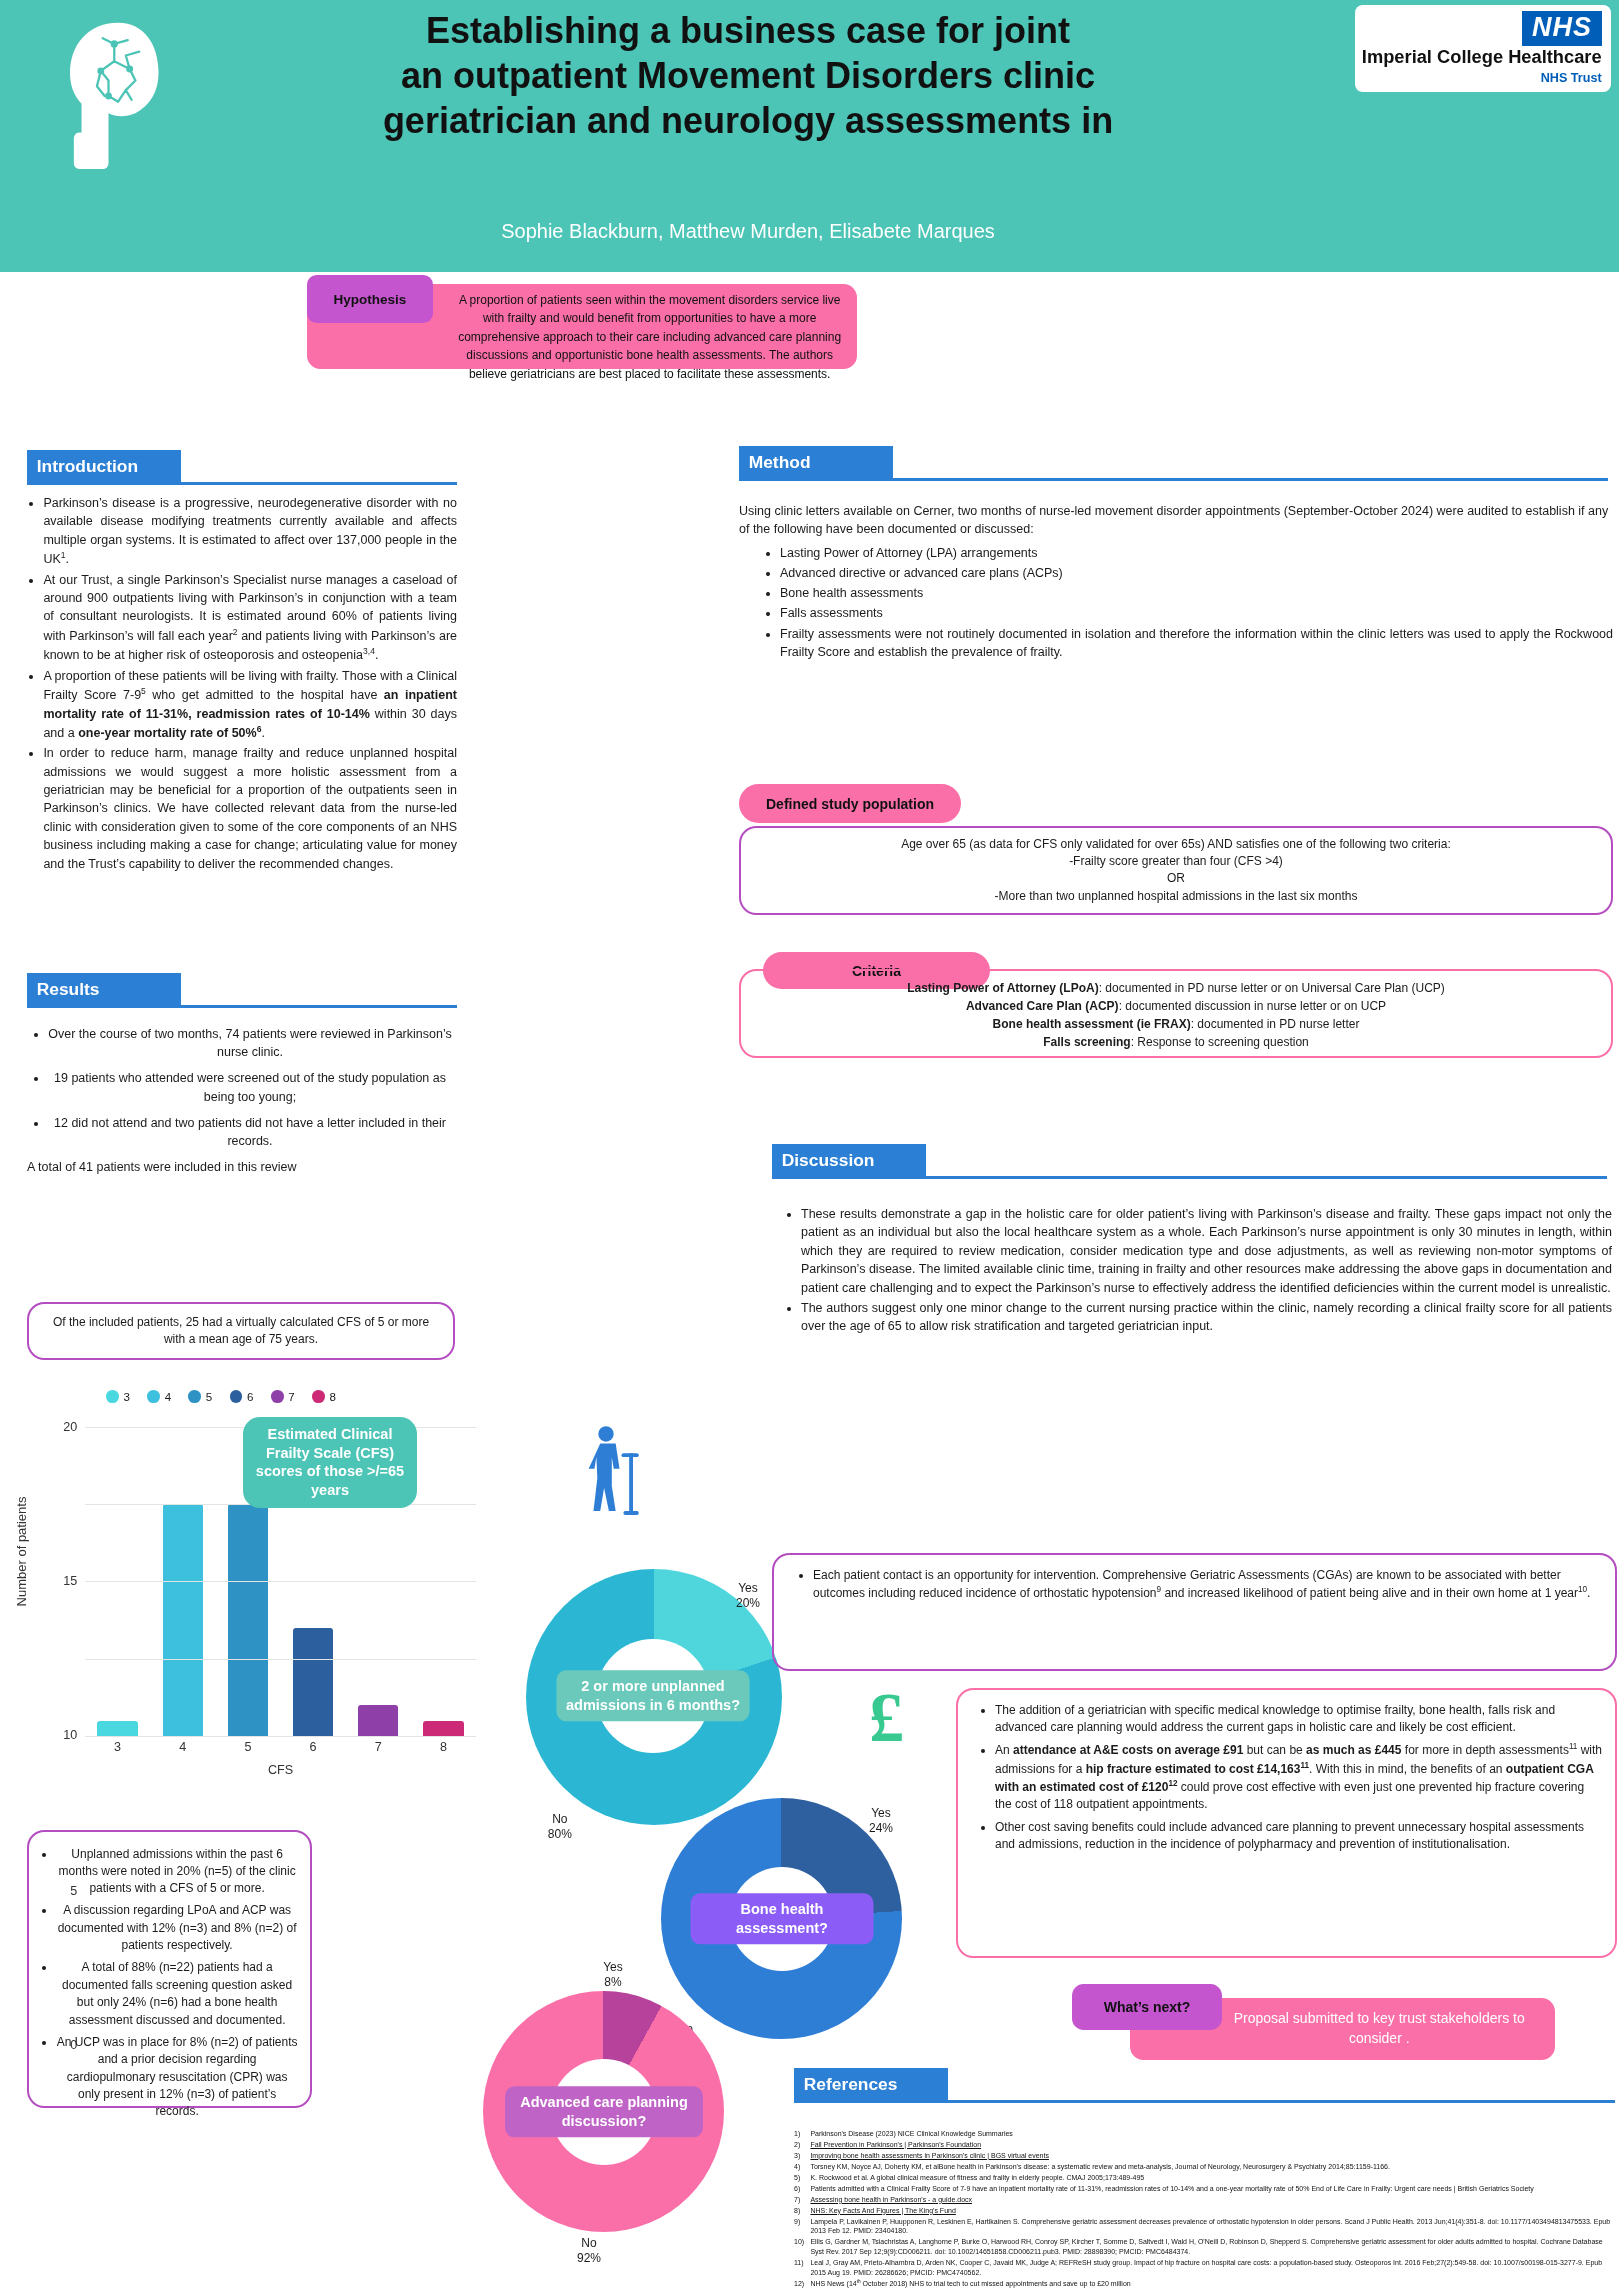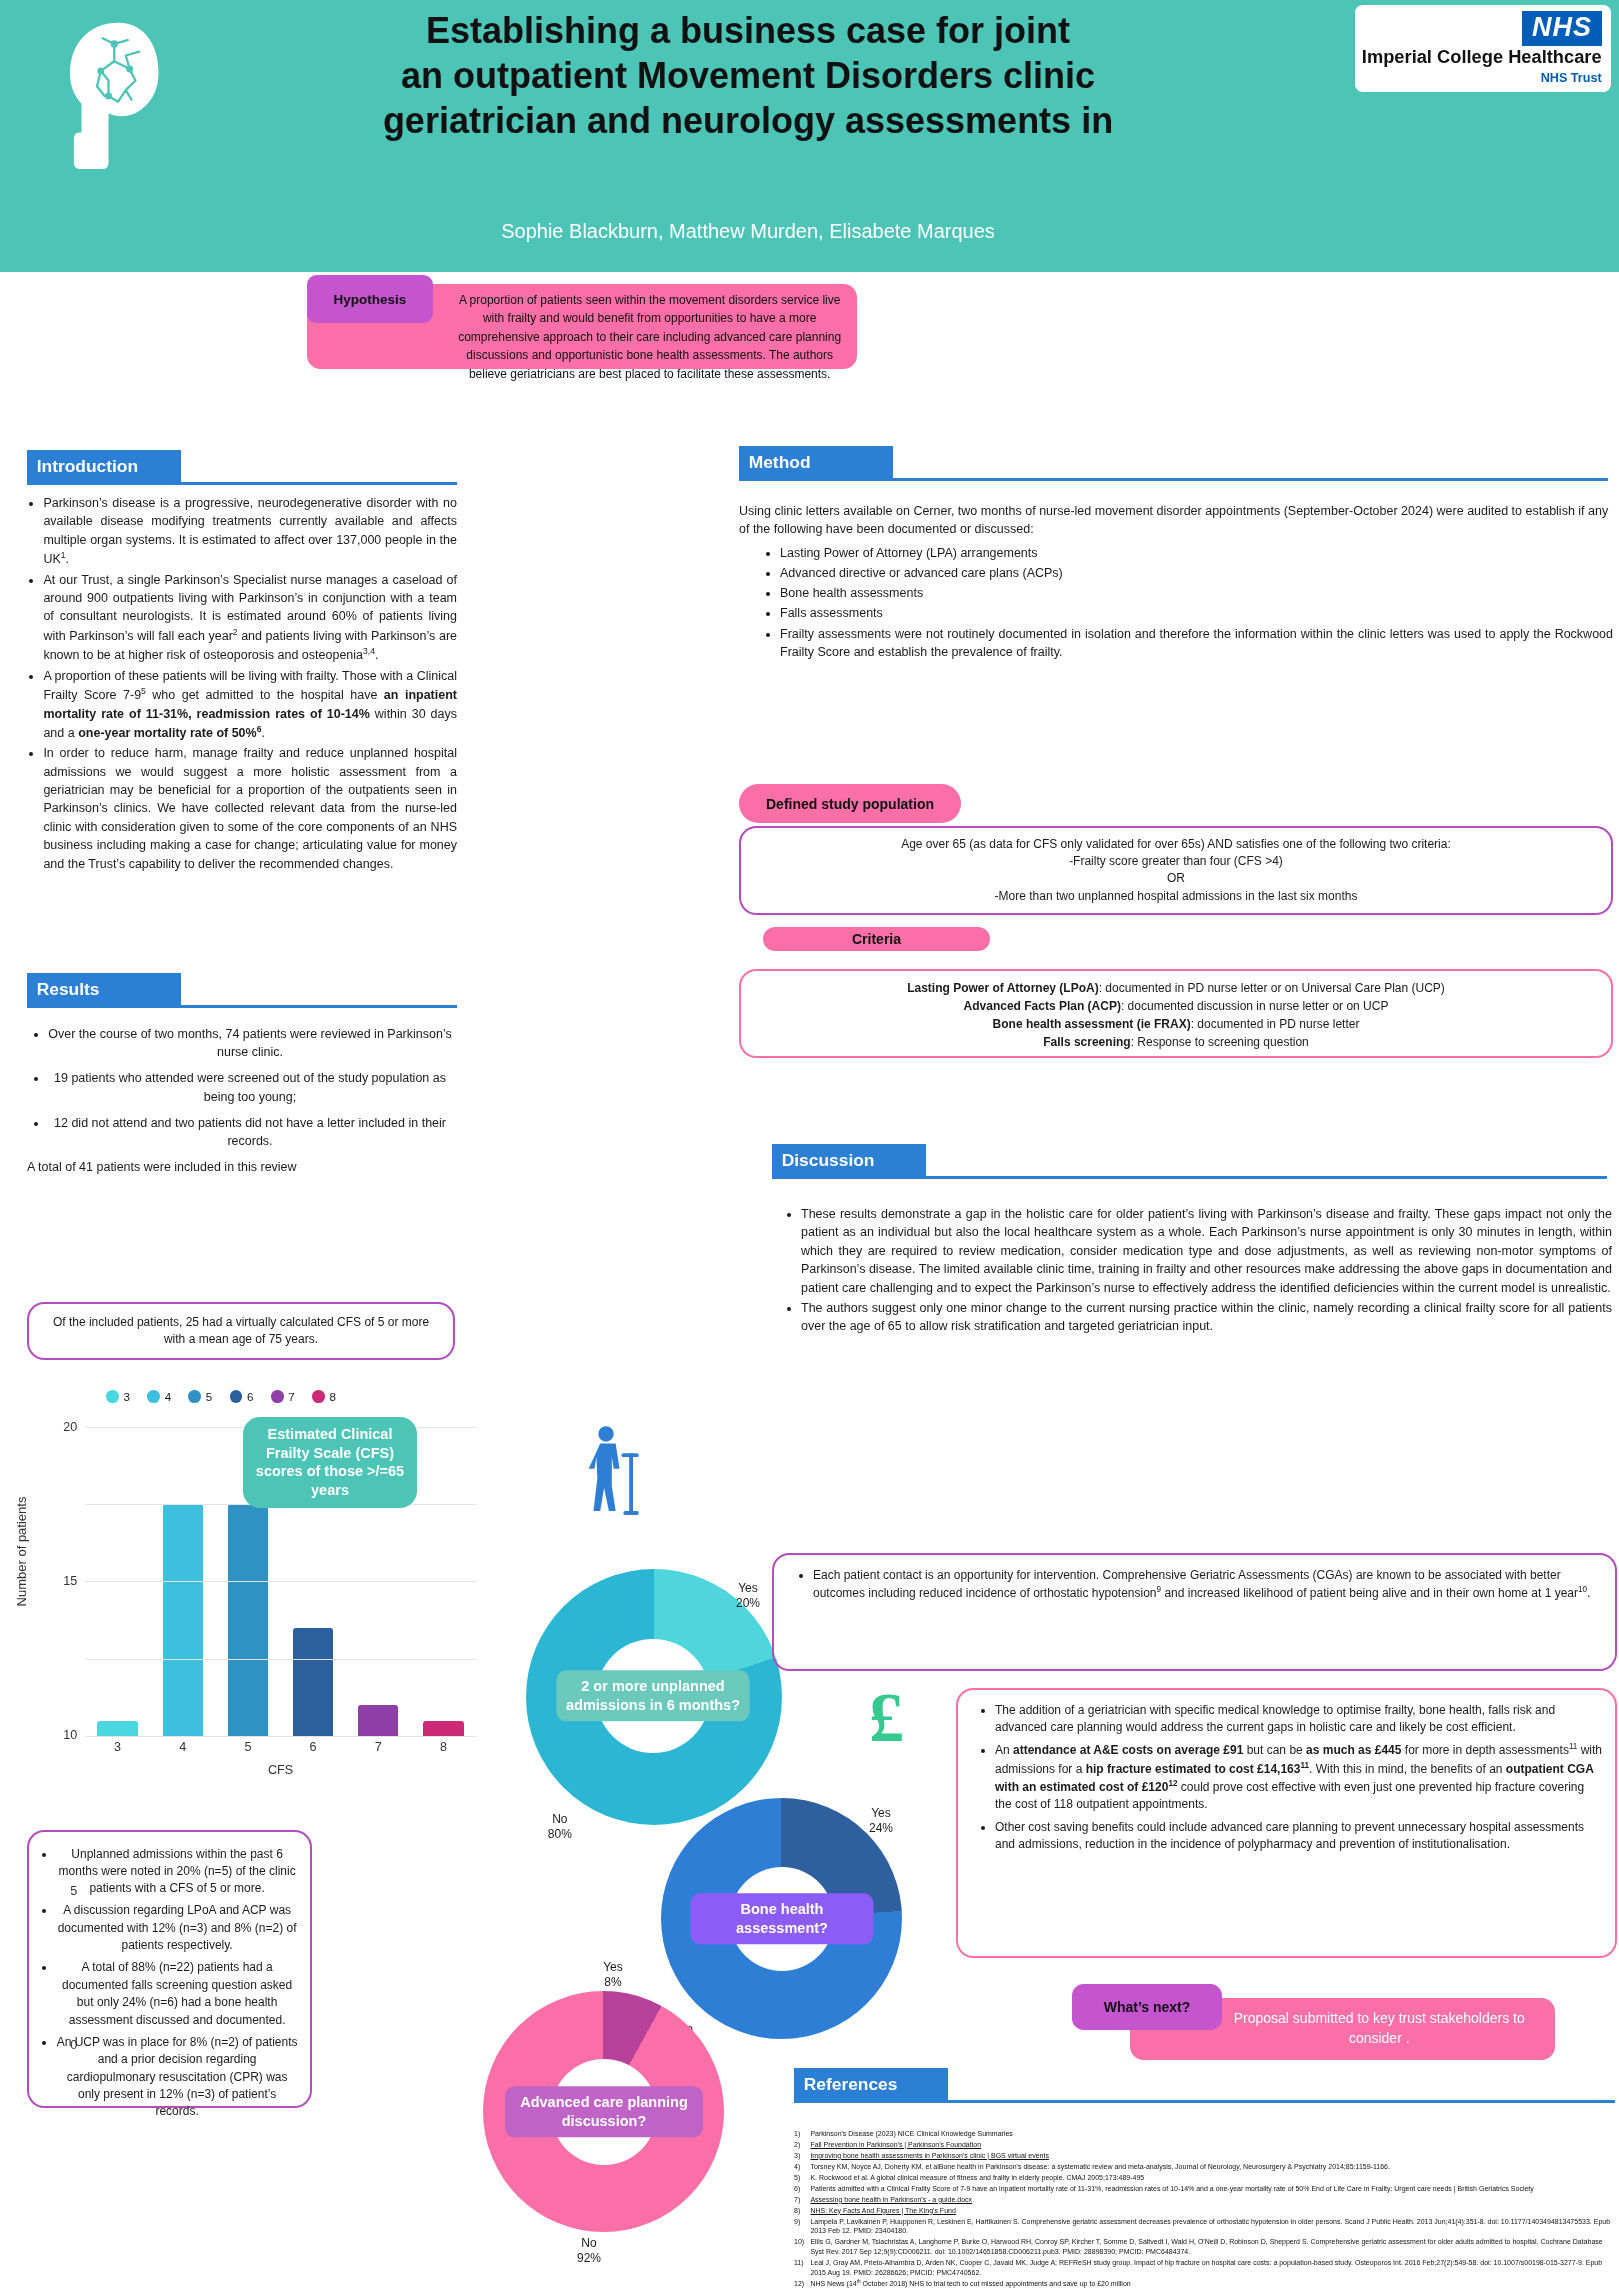--- a/index.html
+++ b/index.html
@@ -376,25 +376,25 @@
 <div class="tab-pill pink" style="left:739px; top:784px; width:222px; height:39px;">Defined study population</div>
 <div class="callout purple" style="left:739px; top:826px; width:874px; height:89px; padding:7.7px 9.7px; text-align:center; line-height:1.45;">
   <div id="studypop-lines">
       <div>Age over 65 (as data for CFS only validated for over 65s) AND satisfies one of the following two criteria:</div>
       <div>-Frailty score greater than four (CFS &gt;4)</div>
       <div>OR</div>
       <div>-More than two unplanned hospital admissions in the last six months</div>
     </div>
 </div>
 
-<div class="tab-pill pink" style="left:763px; top:927px; width:227px; height:24px;">Criteria</div>
+<div class="tab-pill pink" style="left:763px; top:952px; width:227px; height:37px;">Criteria</div>
 <div class="callout pink" style="left:739px; top:969px; width:874px; height:89px; padding:7.7px 9.7px; text-align:center; line-height:1.5;">
   <div id="criteria-lines">
       <div><b>Lasting Power of Attorney (LPoA)</b>: documented in PD nurse letter or on Universal Care Plan (UCP)</div>
-      <div><b>Advanced Facts Plan (ACP)</b>: documented discussion in nurse letter or on UCP</div>
+      <div><b>Advanced Care Plan (ACP)</b>: documented discussion in nurse letter or on UCP</div>
       <div><b>Bone health assessment (ie FRAX)</b>: documented in PD nurse letter</div>
       <div><b>Falls screening</b>: Response to screening question</div>
     </div>
 </div>
 
 <div class="sect" style="left:772px; top:1144px; width:835px;">
   <div class="sect-tab">Discussion</div>
   <div class="sect-rule"></div>
 </div>
 <div class="btext" style="position:absolute; left:772px; top:1205px; width:840px;">

